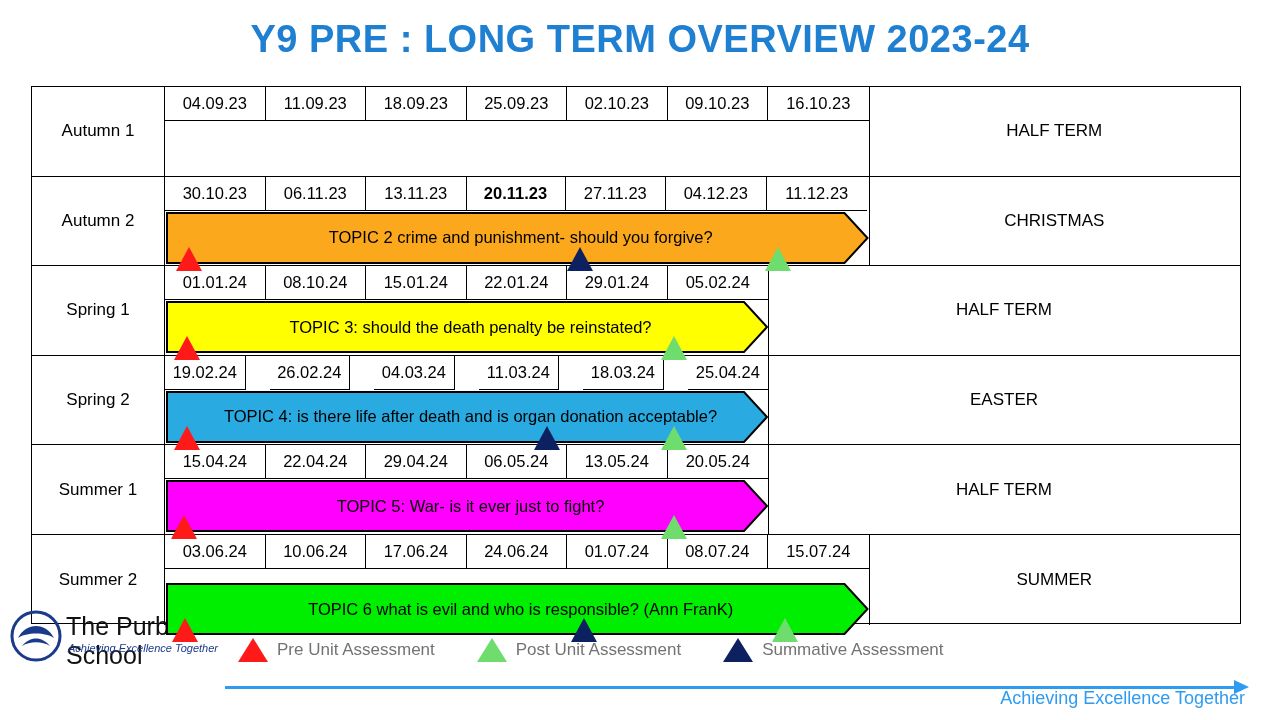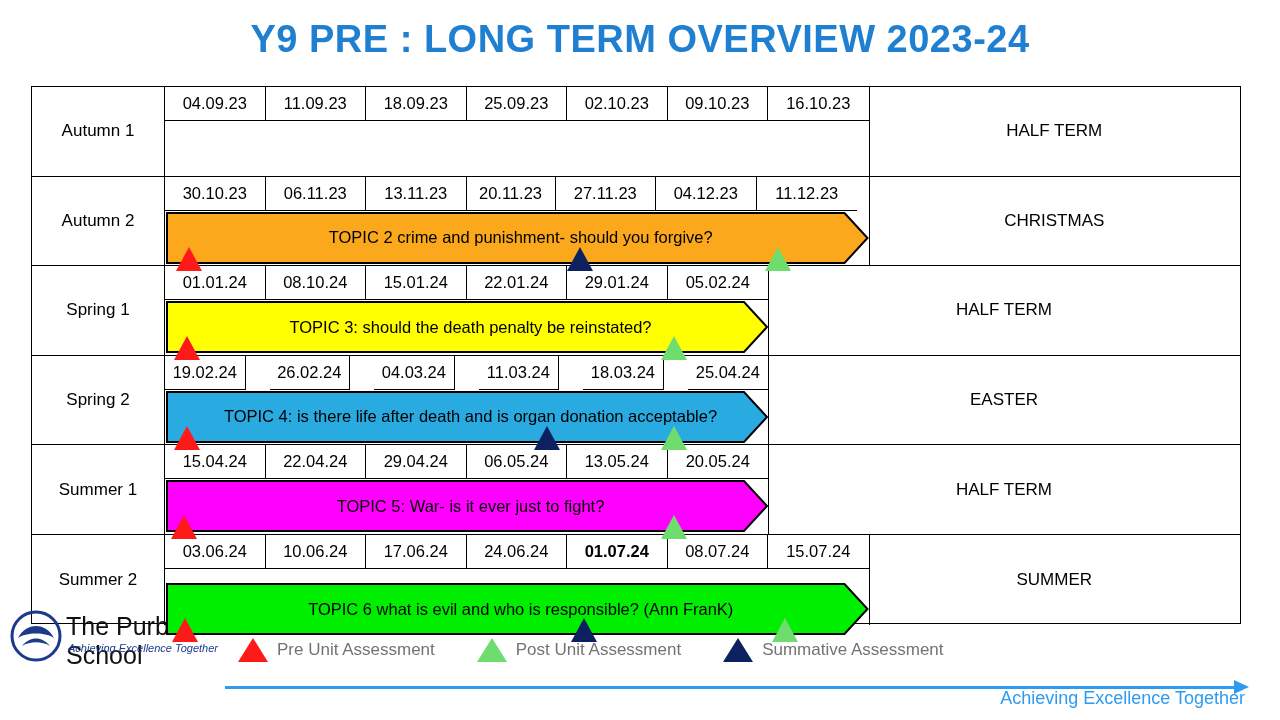--- a/index.html
+++ b/index.html
@@ -155,21 +155,21 @@
         <div class="datecell last" style="width: 100.5px;">16.10.23</div>
       </div>
       <div class="holcell" style="left: 836.5px; width: 370.5px;">HALF TERM</div>
     </div>
     <div class="row" style="top: 89.6px; height: 89.6px;">
       <div class="termcell">Autumn 2</div>
       <div class="dates" style="left: 133px; width: 703.5px;">
         <div class="datecell" style="width: 100.5px;">30.10.23</div>
         <div class="datecell" style="width: 100.5px;">06.11.23</div>
         <div class="datecell" style="width: 100.5px;">13.11.23</div>
-        <div class="datecell" style="width: 89px;">20.11.23</div>
+        <div class="datecell" style="width: 99px; font-weight: bold;">20.11.23</div>
         <div class="datecell" style="width: 100.5px;">27.11.23</div>
         <div class="datecell" style="width: 100.5px;">04.12.23</div>
         <div class="datecell last" style="width: 100.5px;">11.12.23</div>
       </div>
       <div class="holcell" style="left: 836.5px; width: 370.5px;">CHRISTMAS</div>
       <div class="arrowwrap" style="top: 34px; width: 705.5px;">
         <div class="arrow">
           <svg class="shape" viewBox="0 0 705.5 54" preserveAspectRatio="none" width="705.5" height="54">
             <path d="M2,2 L679.5,2 L702.5,27 L679.5,52 L2,52 Z" fill="#FBA81C" stroke="#000" stroke-width="2"></path>
           </svg>
@@ -247,21 +247,21 @@
         </div>
       </div>
     </div>
     <div class="row" style="top: 448px; height: 89.6px; border-bottom: none;">
       <div class="termcell">Summer 2</div>
       <div class="dates" style="left: 133px; width: 703.5px;">
         <div class="datecell" style="width: 100.5px; text-align: center;">03.06.24</div>
         <div class="datecell" style="width: 100.5px;">10.06.24</div>
         <div class="datecell" style="width: 100.5px;">17.06.24</div>
         <div class="datecell" style="width: 100.5px;">24.06.24</div>
-        <div class="datecell" style="width: 100.5px; font-weight: bold;">01.07.24</div>
+        <div class="datecell" style="width: 100.5px;">01.07.24</div>
         <div class="datecell" style="width: 100.5px;">08.07.24</div>
         <div class="datecell last" style="width: 100.5px;">15.07.24</div>
       </div>
       <div class="holcell" style="left: 836.5px; width: 370.5px;">SUMMER</div>
       <div class="arrowwrap" style="top: 47px; width: 705.5px;">
         <div class="arrow">
           <svg class="shape" viewBox="0 0 705.5 54" preserveAspectRatio="none" width="705.5" height="54">
             <path d="M2,2 L679.5,2 L702.5,27 L679.5,52 L2,52 Z" fill="#00EE00" stroke="#000" stroke-width="2"></path>
           </svg>
           <span class="lbl">TOPIC 6 what is evil and who is responsible?  (Ann FranK)</span>

